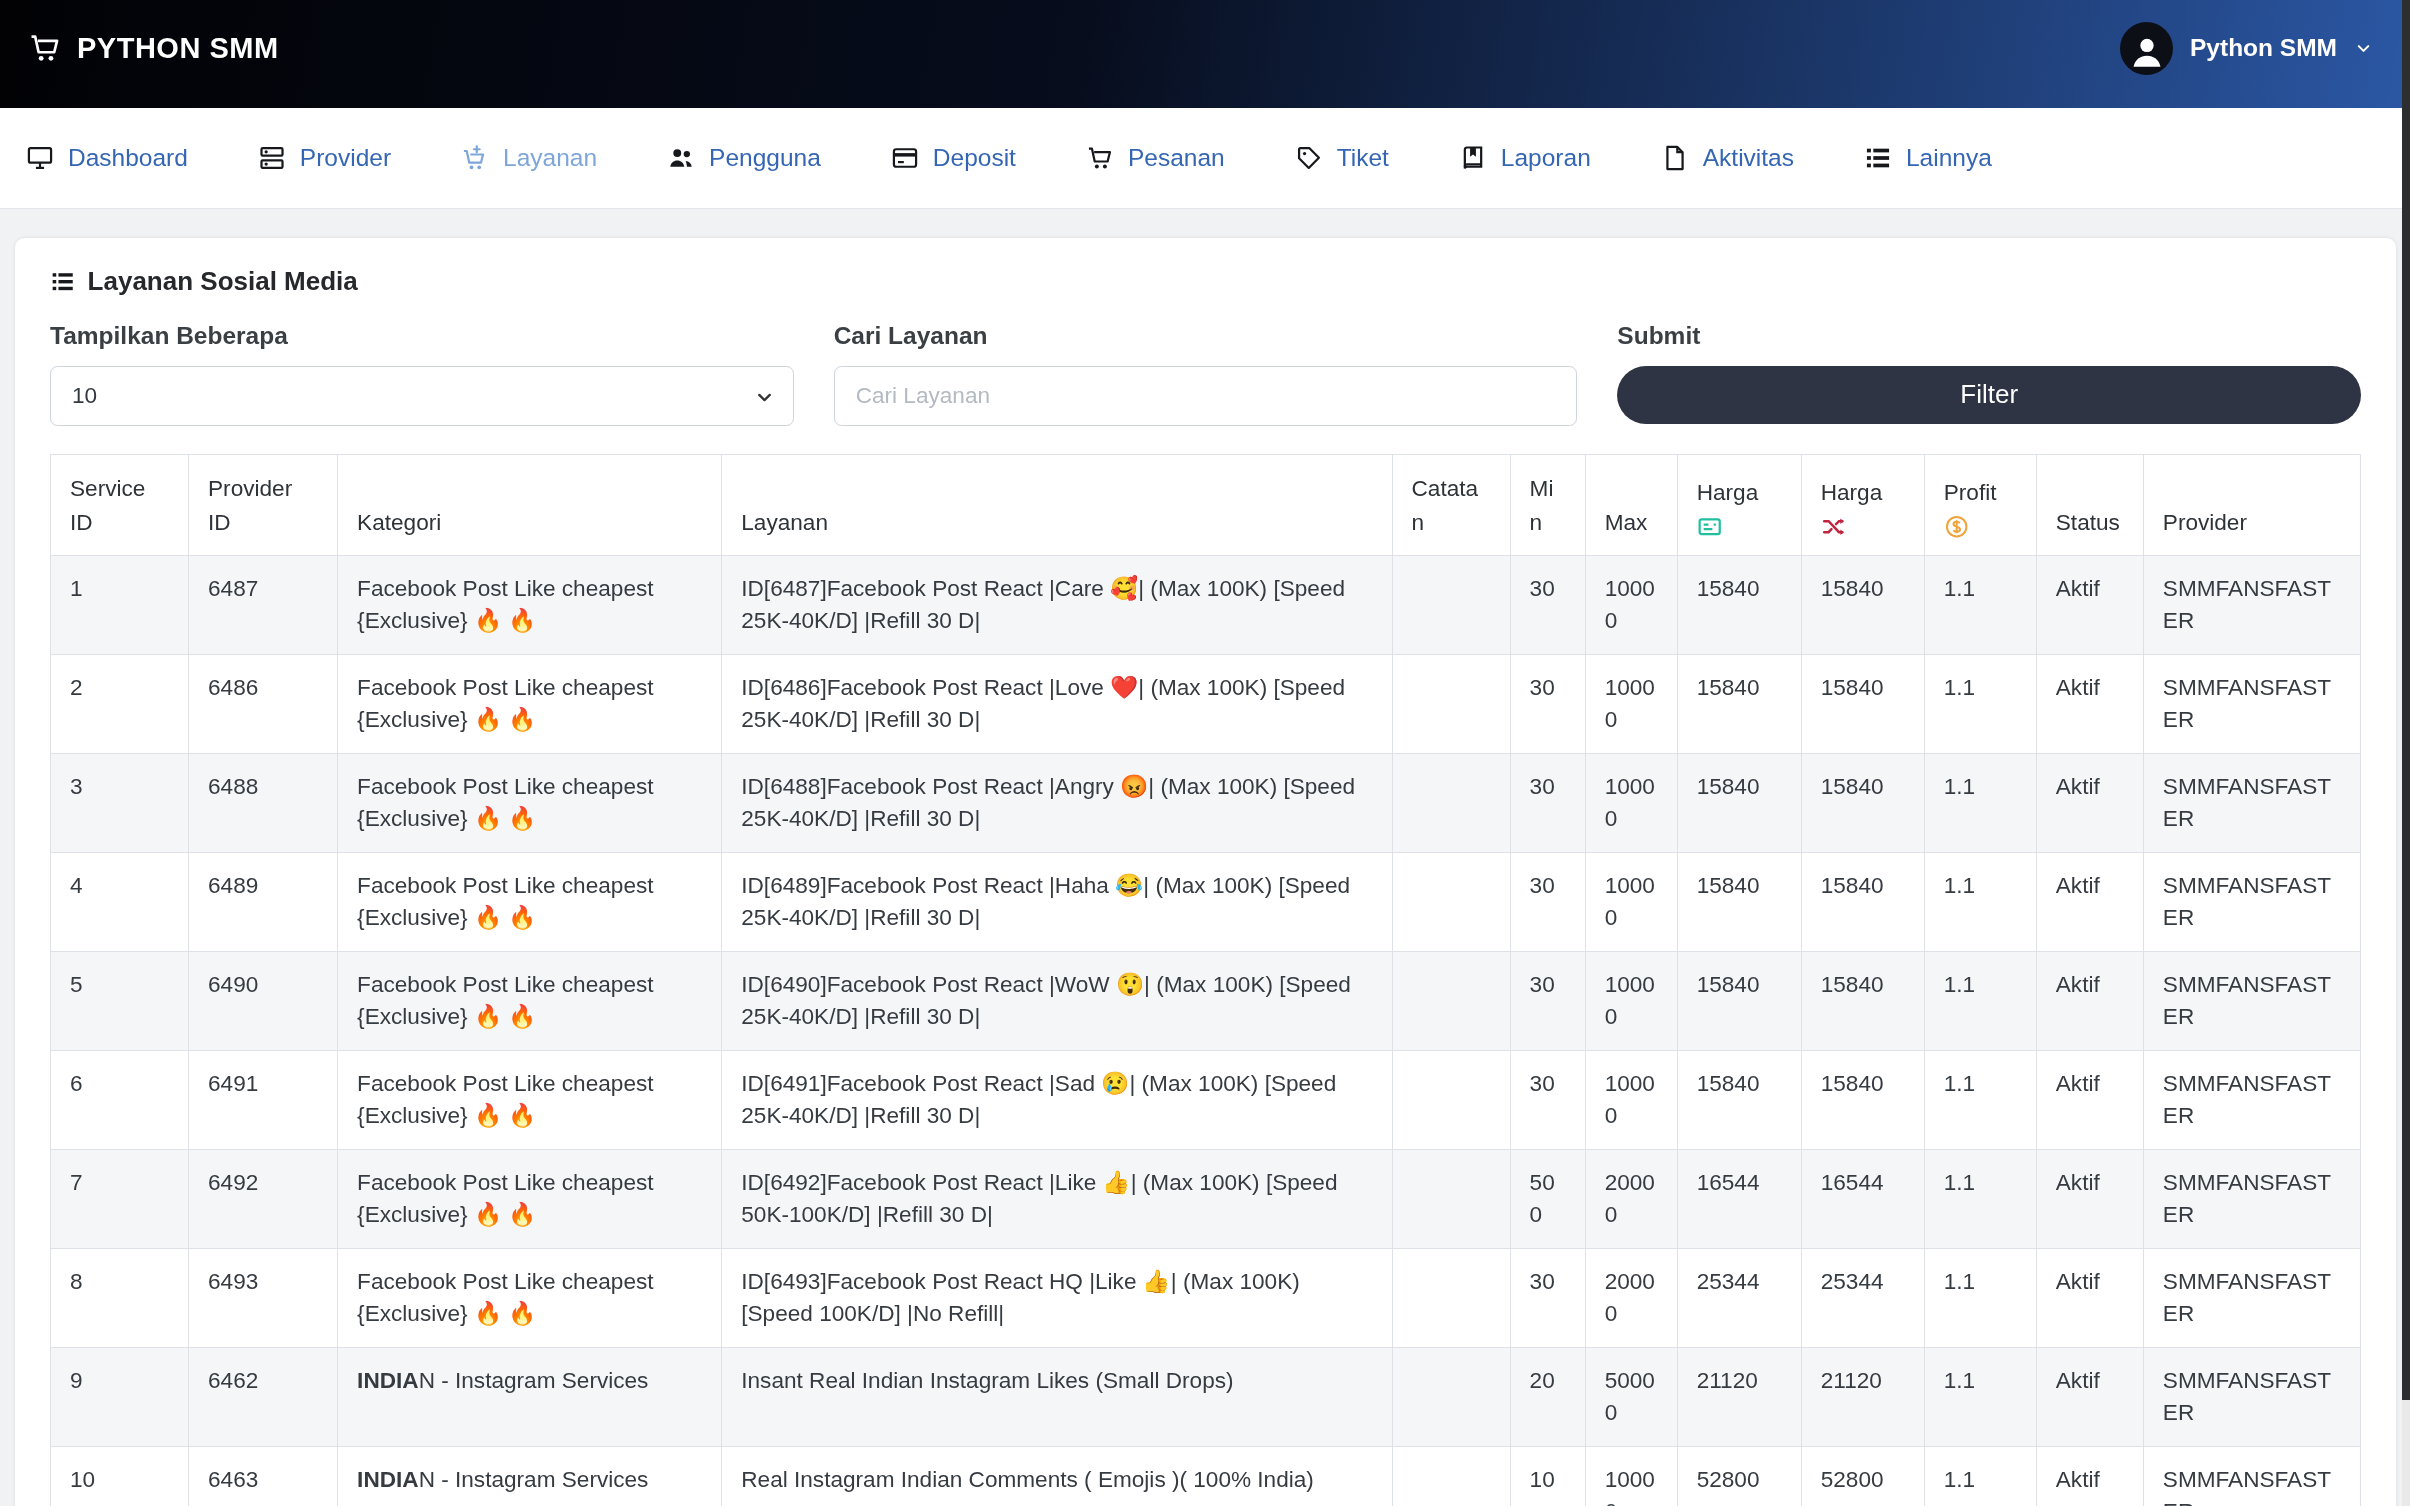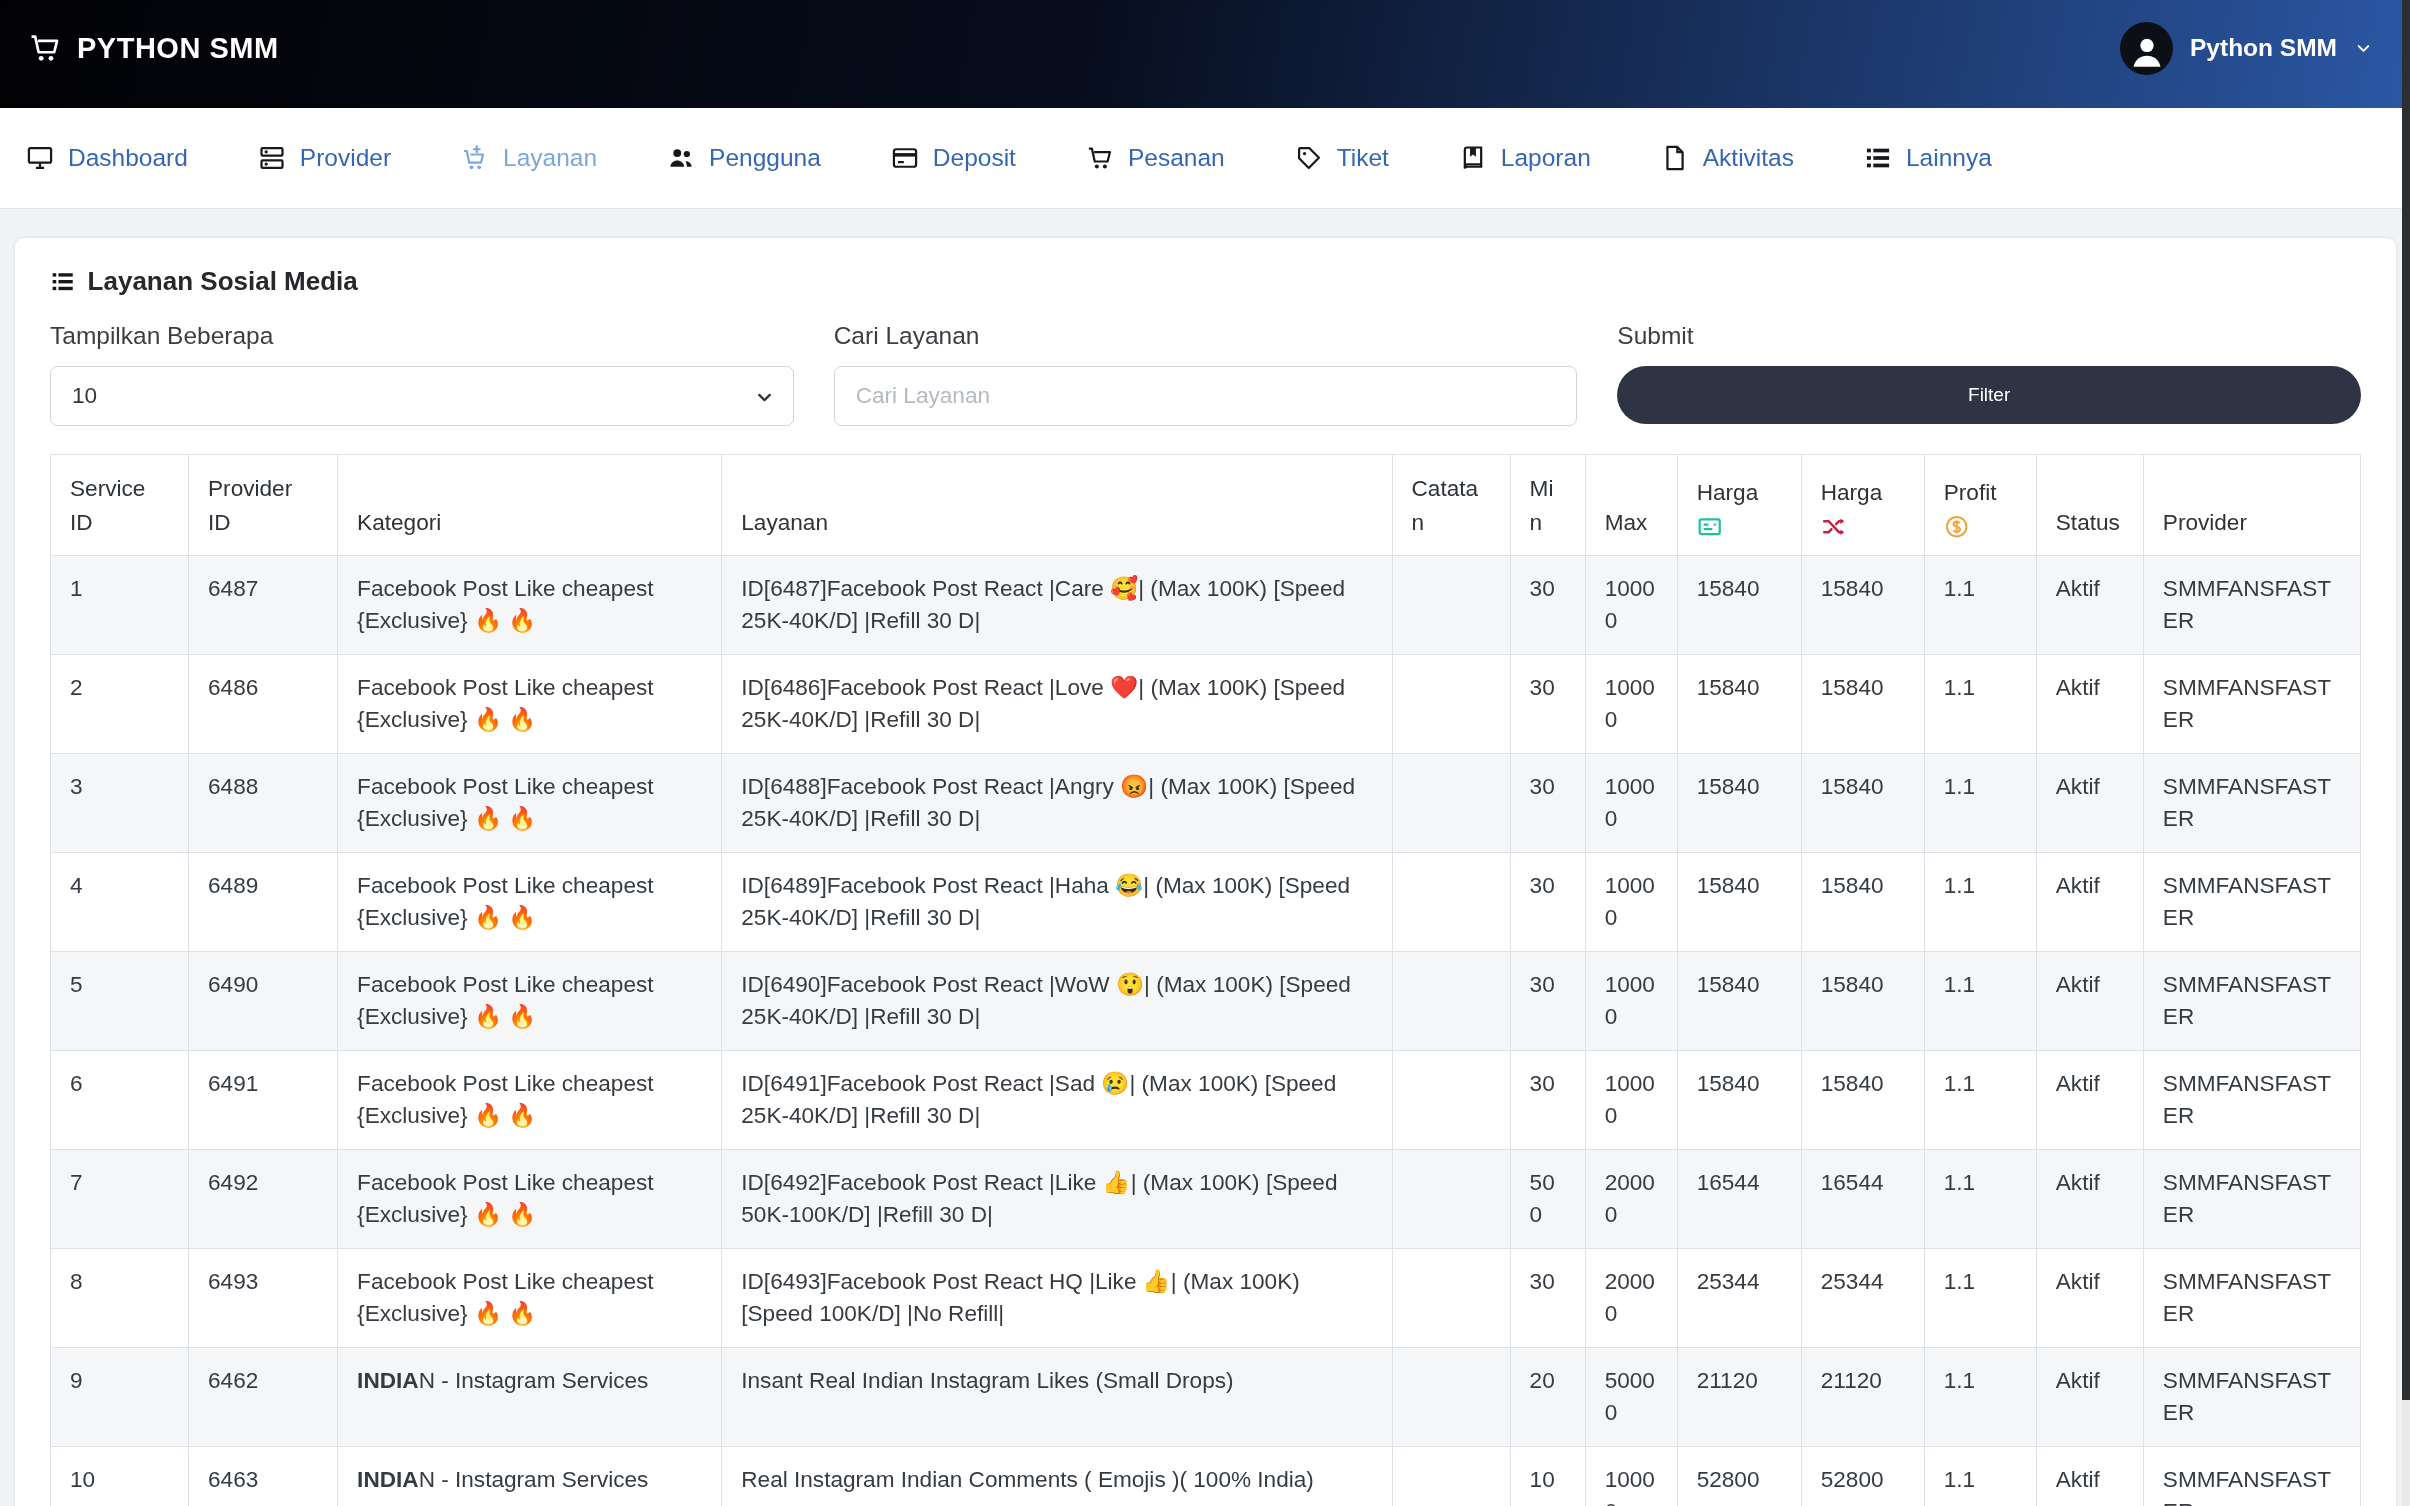--- a/index.html
+++ b/index.html
@@ -30,32 +30,32 @@
   .nav-item.active .icn { color: #7fa6da; }
 
   
   .card { background: #fff; margin: 29px 15px 0 15px; border-radius: 9.4px;
     box-shadow: 0 0.9px 3.8px rgba(0,0,0,0.10); padding: 28px 35px 56px 35px; min-height: 1243px; }
   .card-title { display: flex; align-items: center; gap: 12.2px; font-size: 26px;
     font-weight: 700; color: #26282b; text-align: center; }
   .card-title .icn { width: 25.4px; height: 25.4px; color: #17181c; display: inline-flex; }
 
   .filters { display: grid; grid-template-columns: 1fr 1fr 1fr; gap: 40px; margin-top: 24.5px; }
-  .fld-label { font-size: 24.5px; color: #3a3f44; margin-bottom: 16px; }
+  .fld-label { font-size: 24.5px; color: #3a3f44; margin-bottom: 16px; font-weight: bold; }
   .selwrap { position: relative; }
   select.ctl { appearance: none; -webkit-appearance: none; width: 100%; height: 60px;
     border: 0.9px solid #ced4da; border-radius: 7.5px; background: #fff; font-size: 22.6px;
     color: #34393f; padding: 0 47px 0 21px; font-family: "Liberation Sans", sans-serif; }
   .selwrap .chev { position: absolute; right: 19px; top: 21px; width: 21px; height: 21px;
     color: #333; pointer-events: none; }
   input.ctl { width: 100%; height: 60px; border: 0.9px solid #ced4da; border-radius: 7.5px;
     font-size: 22.6px; color: #34393f; padding: 0 21px; font-family: "Liberation Sans", sans-serif; }
   input.ctl::placeholder { color: #b3bac2; }
   button.filter-btn { width: 100%; height: 58px; border: none; border-radius: 29px;
-    background: #2e3443; color: #fff; font-size: 19px; cursor: pointer;
+    background: #2e3443; color: #fff; font-size: 26px; cursor: pointer;
     font-family: "Liberation Sans", sans-serif; }
 
   
   table { border-collapse: collapse; table-layout: fixed; width: 2311px; margin-top: 28px;
     font-size: 22.6px; }
   th, td { border: 0.9px solid #dee2e6; padding: 17px 19px; text-align: left;
     overflow-wrap: break-word; }
   th { vertical-align: bottom; font-weight: 400; color: #2e3338; line-height: 34px;
     padding-bottom: 15px; }
   td { vertical-align: top; line-height: 32px; color: #353b41; }

